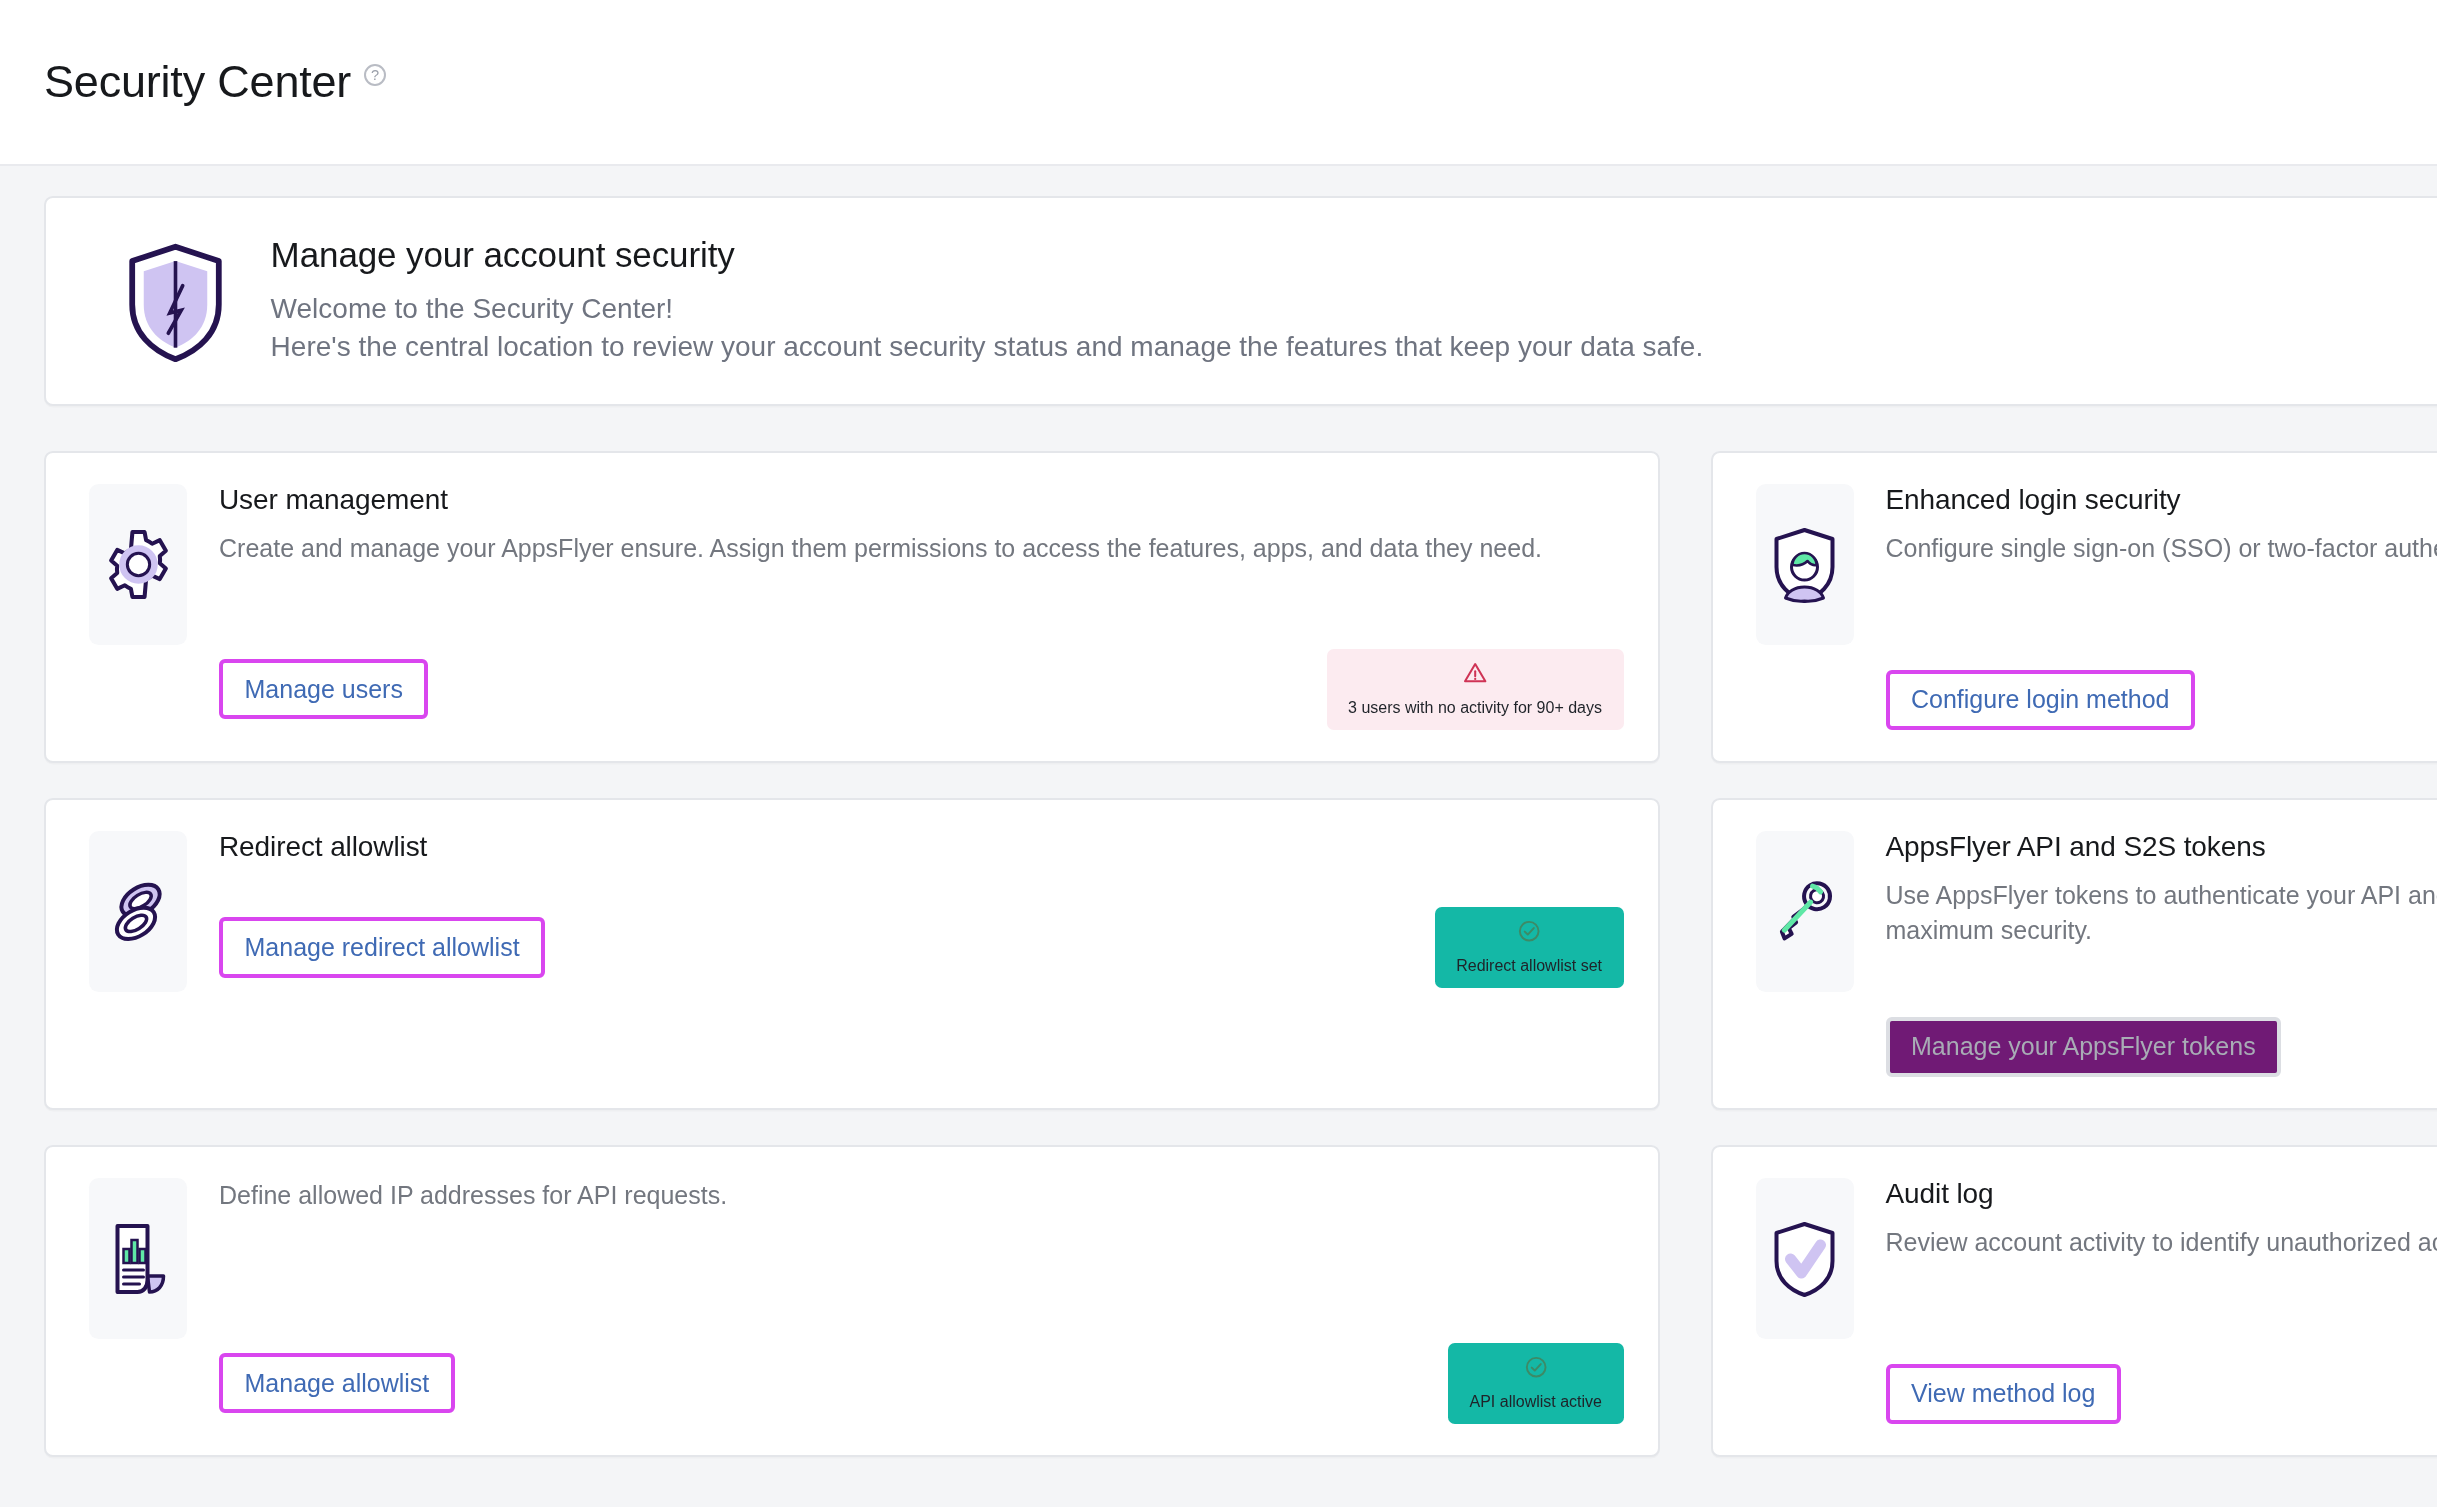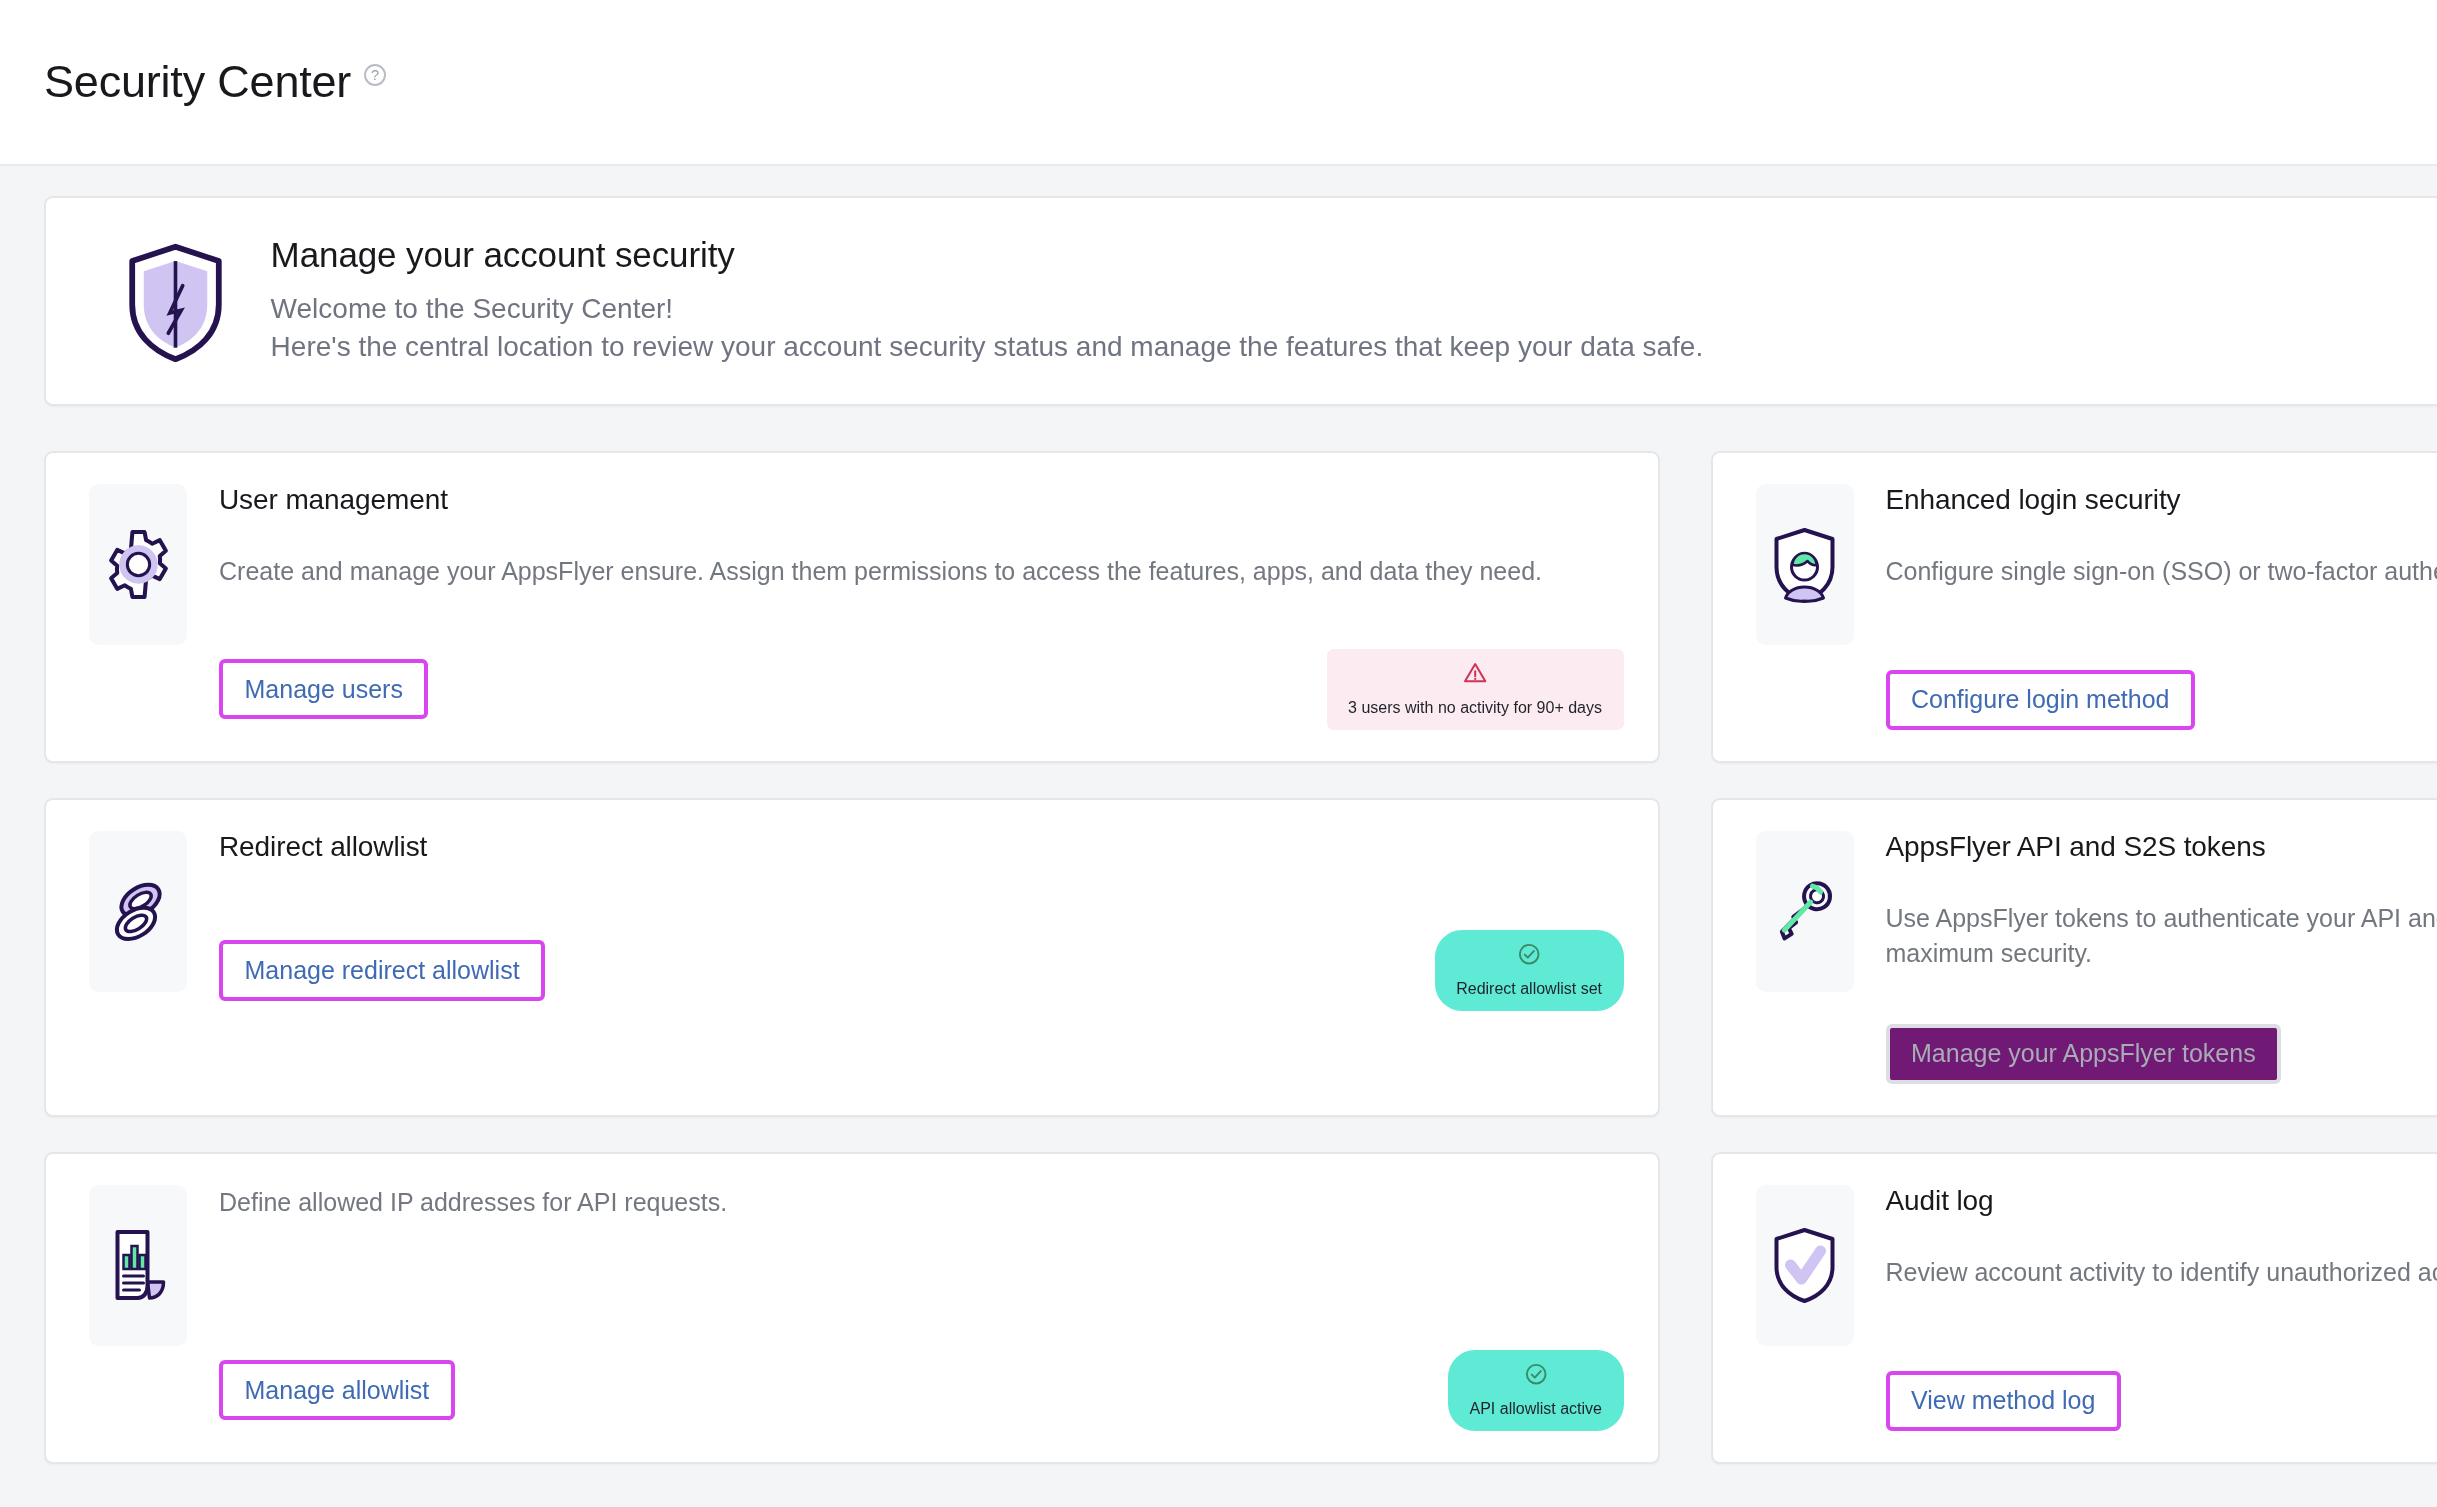--- a/index.html
+++ b/index.html
@@ -108,21 +108,20 @@
     height: 161px;
     background: #f7f8fa;
     border-radius: 9.8px;
     display: flex; align-items: center; justify-content: center;
     margin-right: 32px;
   }
   .fcard-body {
     flex: 1 1 auto;
     display: flex;
     flex-direction: column;
-    gap: 23px;
   }
   .fcard-title {
     font-size: 28px; color: #17191c; font-weight: 400;
     margin-bottom: 14.6px; letter-spacing: -0.1px;
   }
   .fcard-desc {
     font-size: 25px; color: #73777f; line-height: 1.42;
     font-weight: 400;
     margin-bottom: auto;
   }
@@ -139,21 +138,21 @@
   .badge {
     display: inline-flex;
     align-items: center;
     gap: 13.7px;
     padding: 12.7px 21.5px;
     border-radius: 6.8px;
     font-size: 16px;
     white-space: nowrap;
     flex-direction: column;
   }
-  .badge.ok    { background: #5eead4; color: #1f2329; border-radius: 27px; }
+  .badge.ok    { background: #14b8a6; color: #1f2329; }
   .badge.warn  { background: #fcebf0; color: #1f2329; }
   .badge svg { display: block; flex: 0 0 auto; }
 
   .spacer { flex: 1 1 auto; }
 </style>
 </head>
 <body>
 
 <div class="topbar">
   <div class="page-title">Security Center</div>

